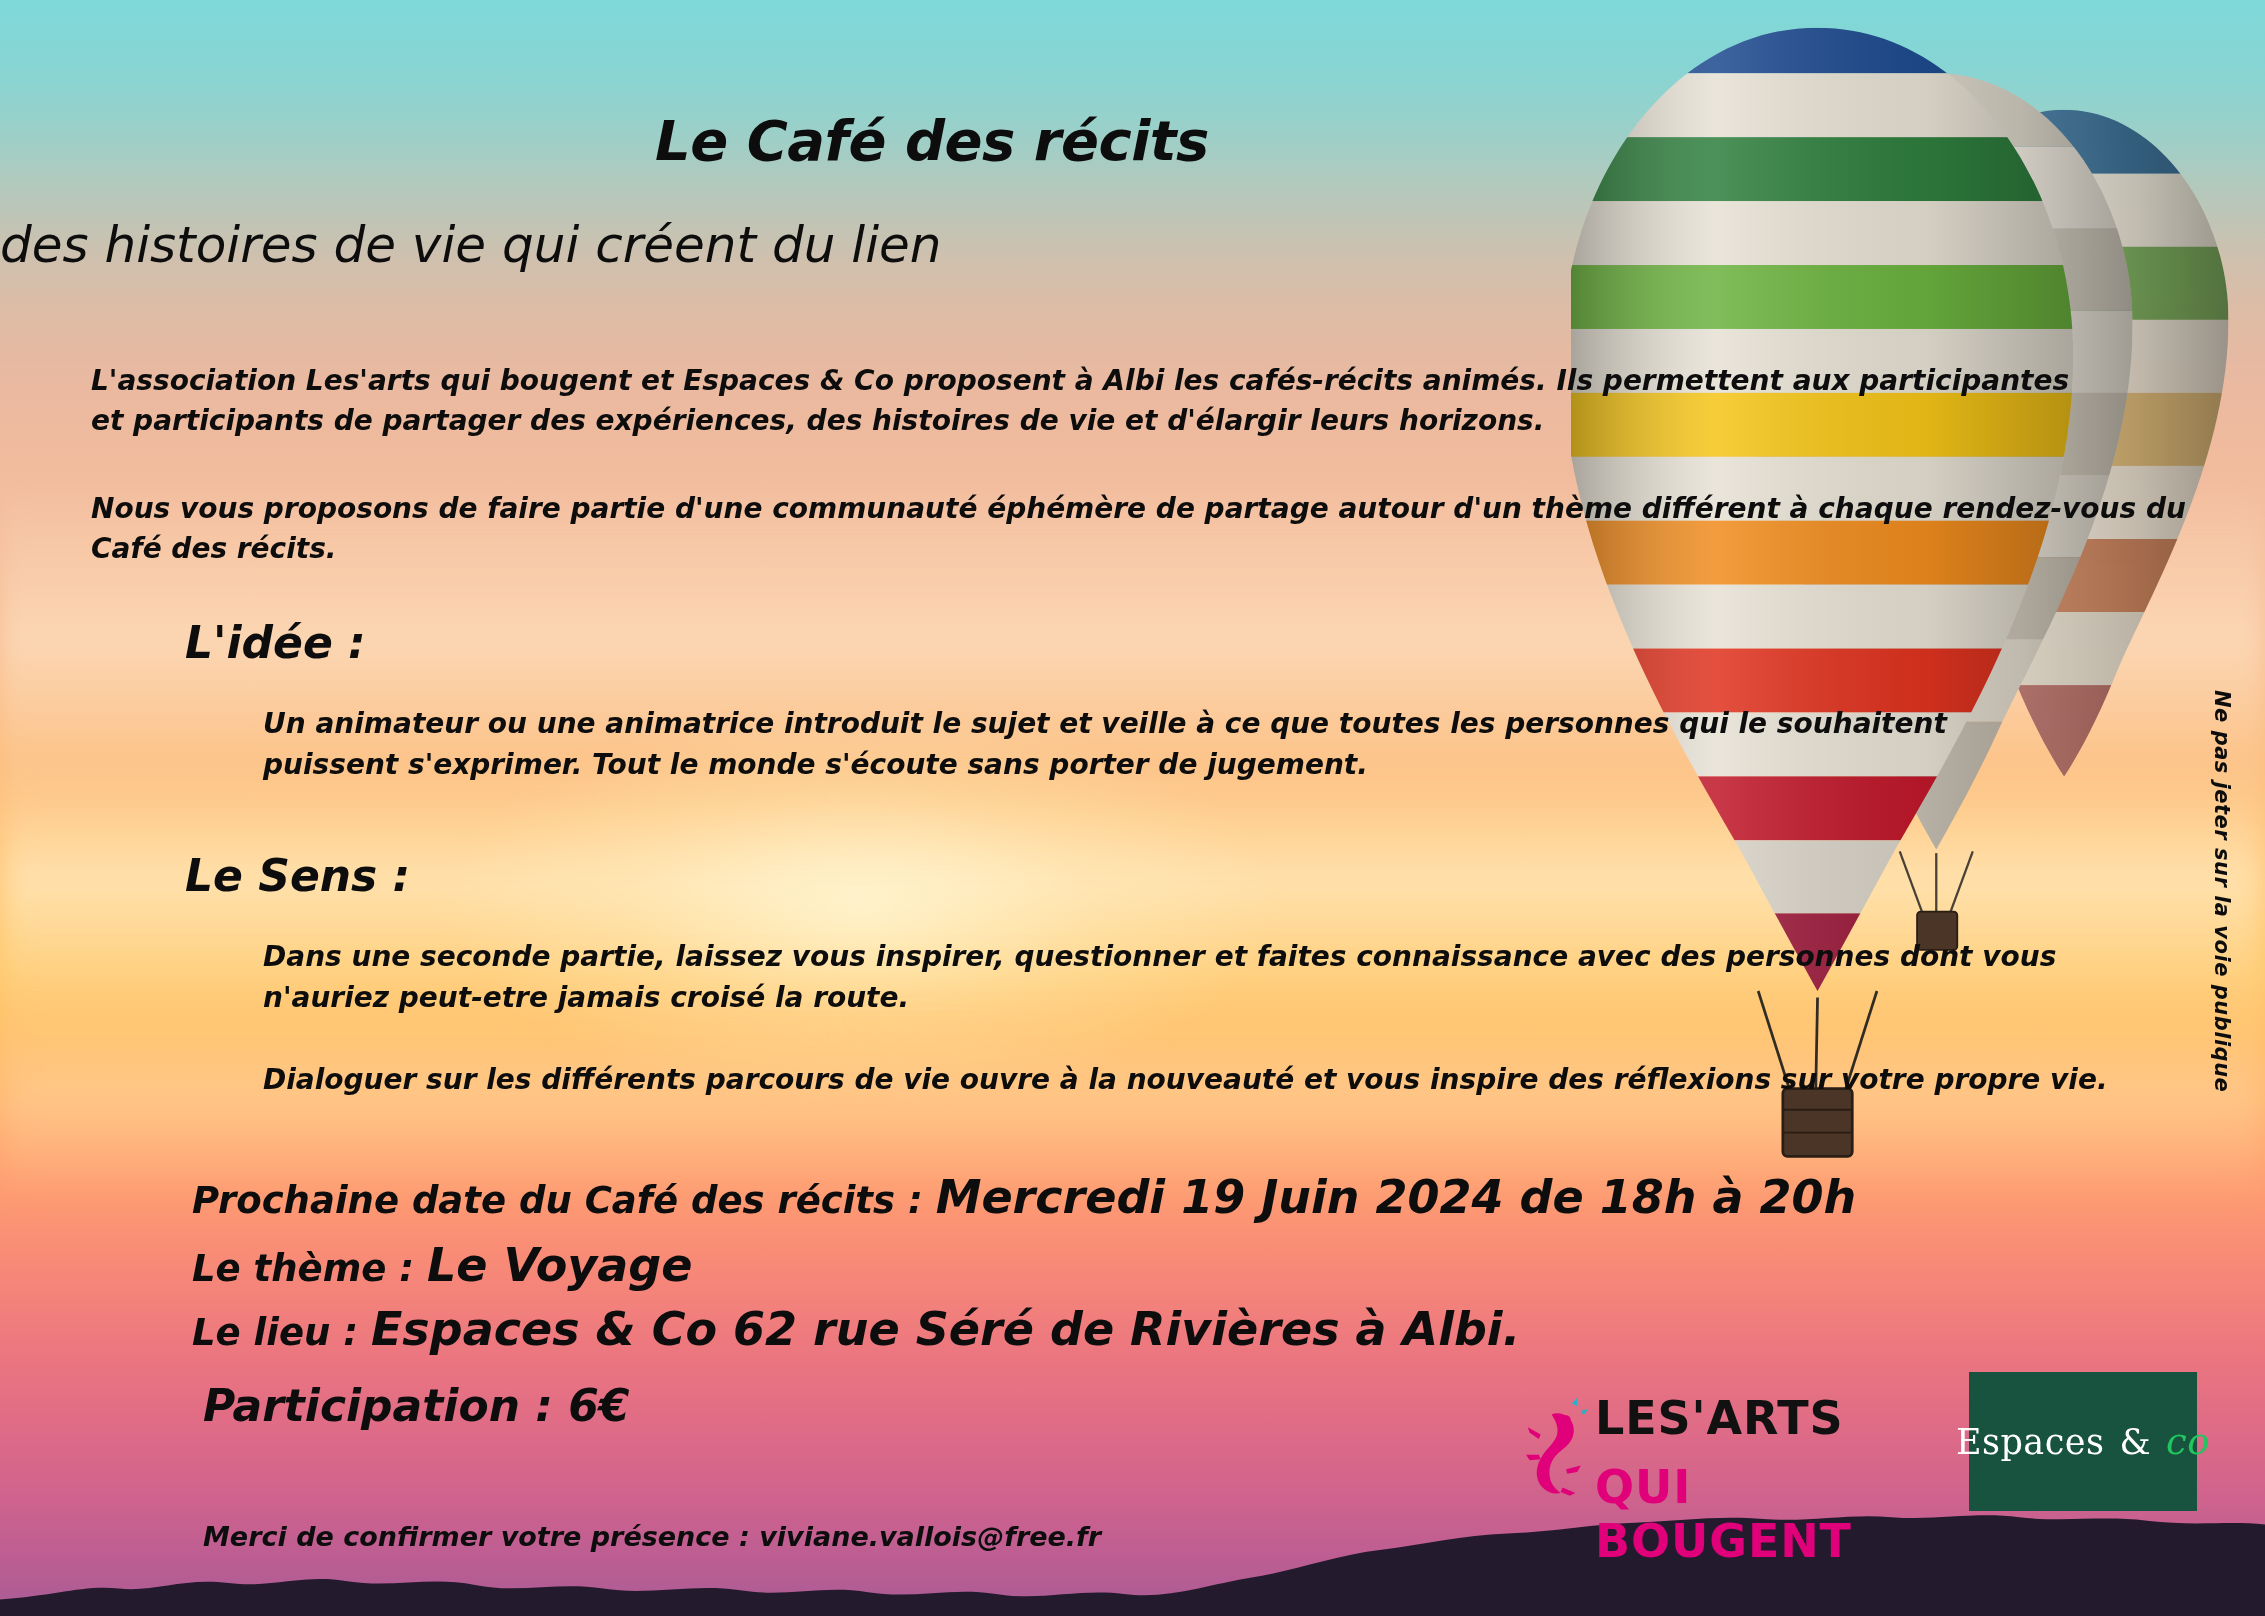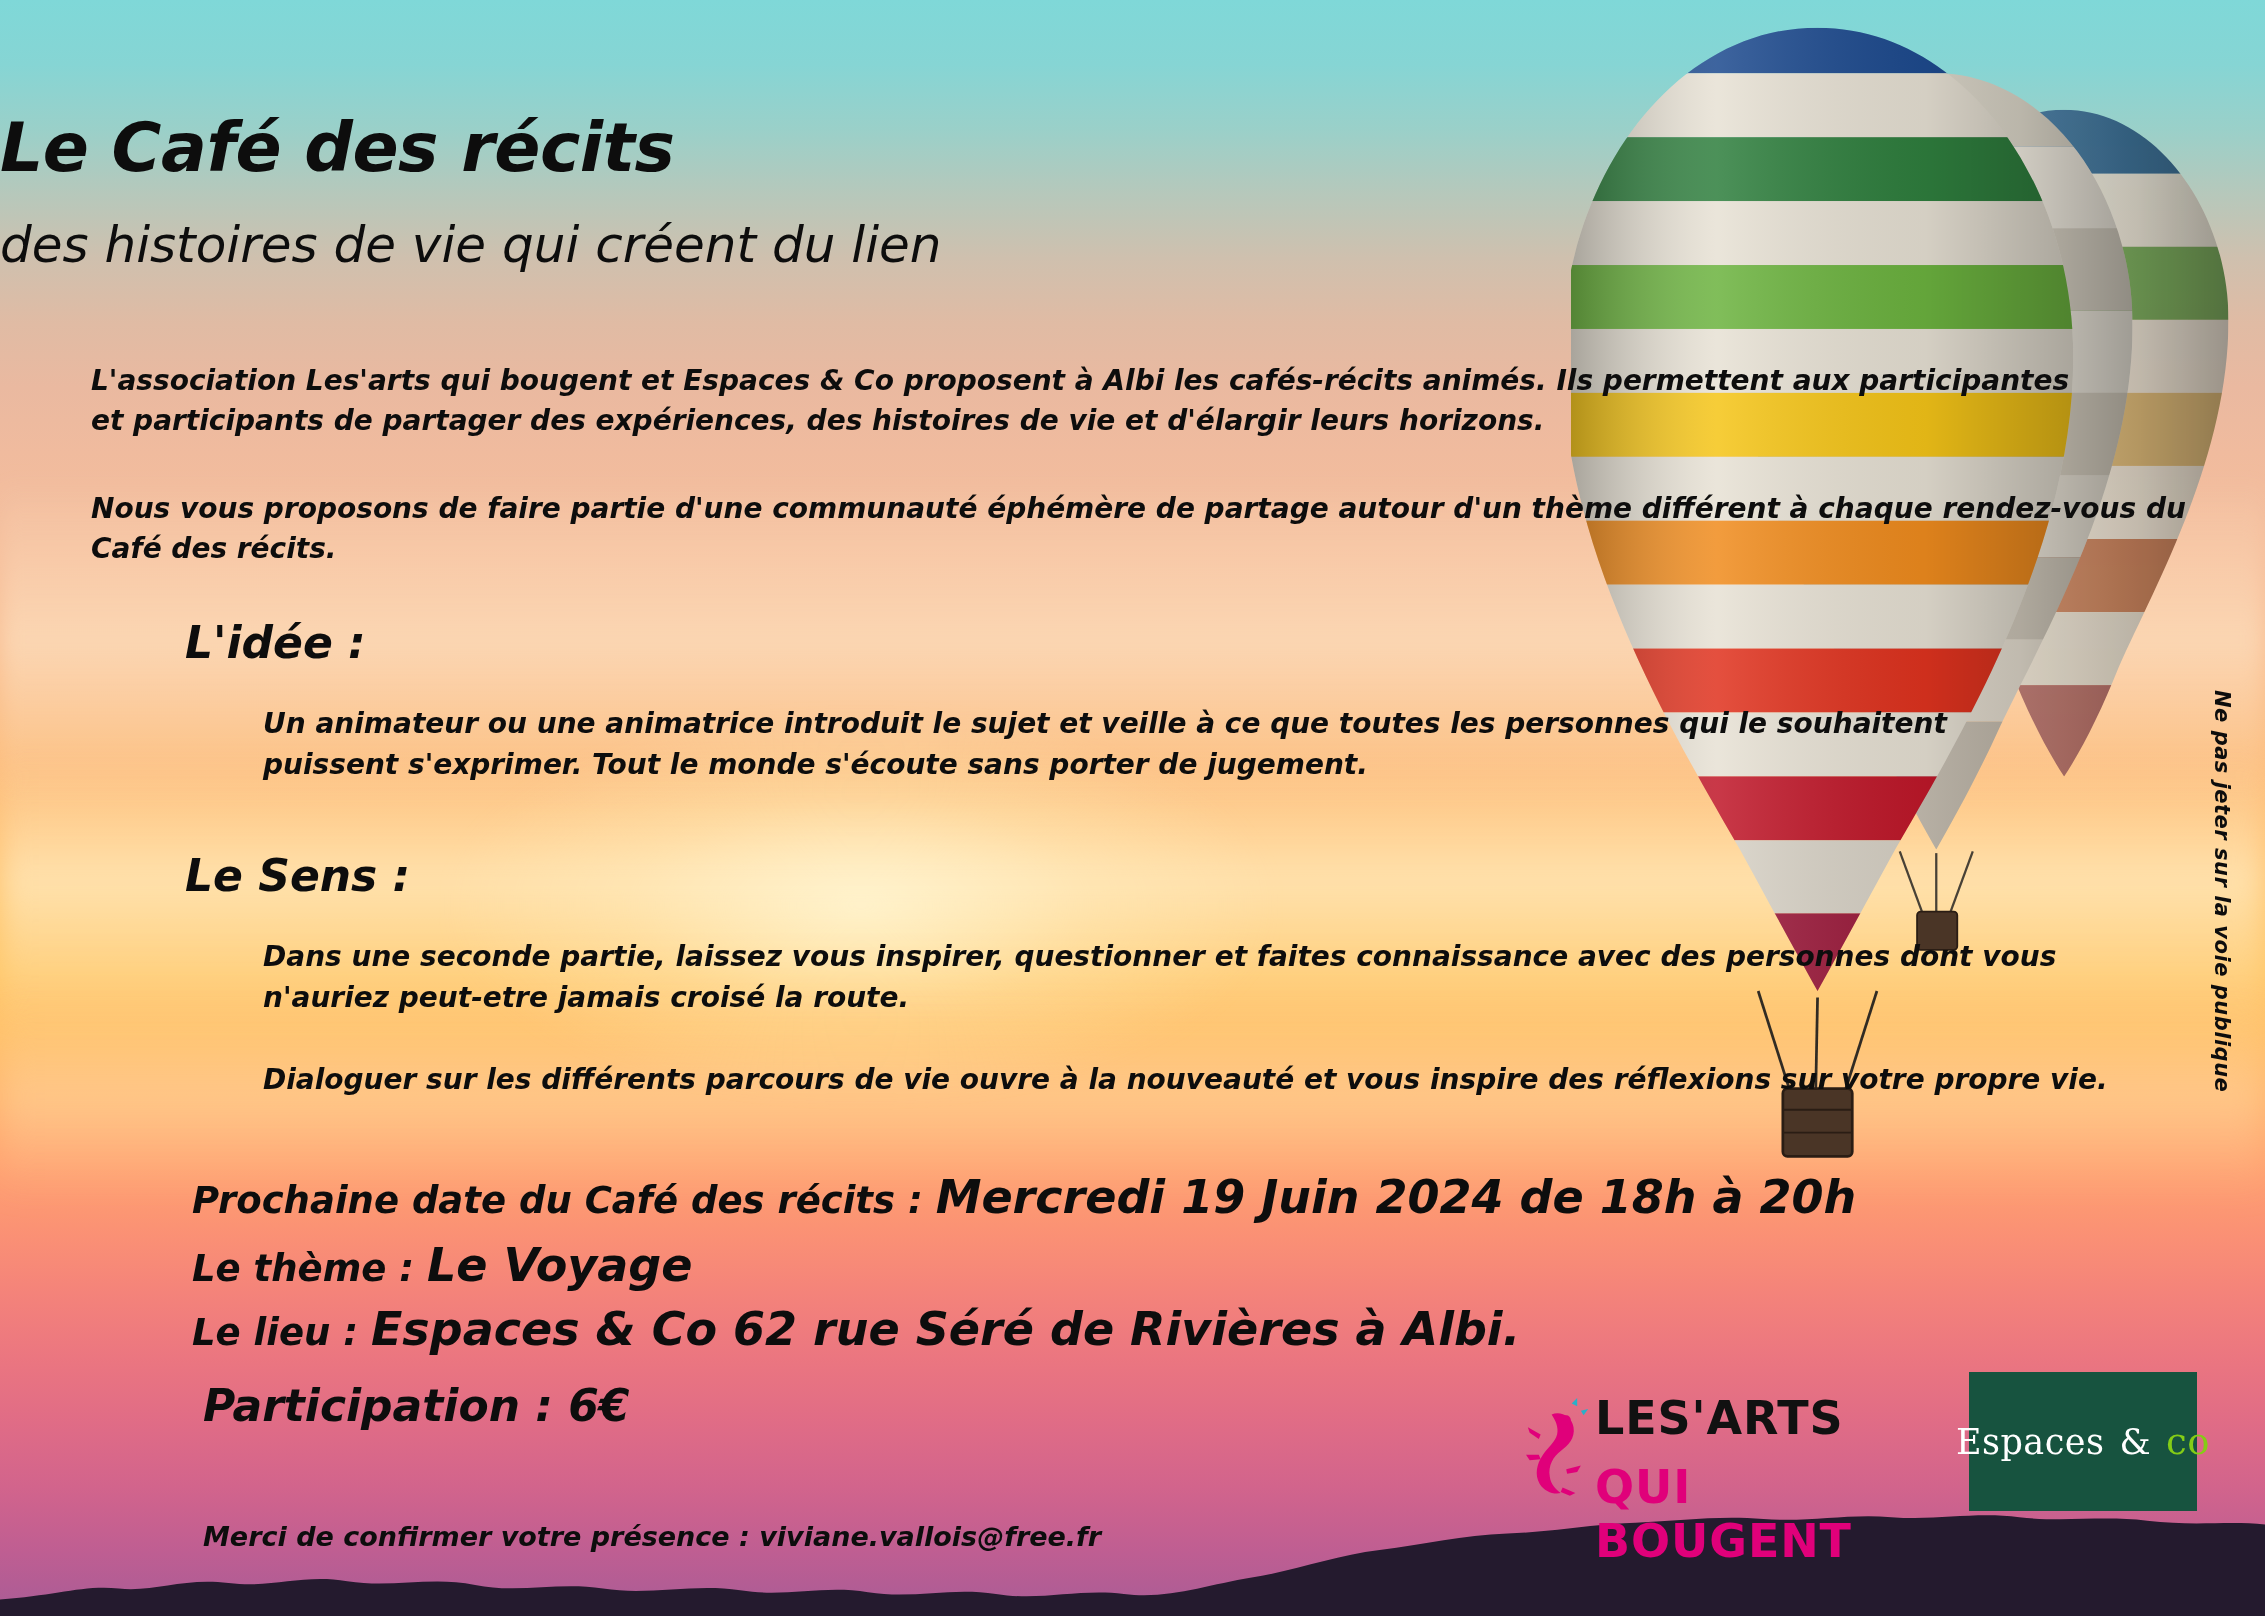--- a/index.html
+++ b/index.html
@@ -106,24 +106,25 @@
     position: absolute;
     inset: 0;
     color: #111;
   }
 
   .title {
     position: absolute;
     top: 108px;
     left: 0;
     width: 1864px;
+    text-align: center;
     font-family: "DejaVu Sans", sans-serif;
     font-weight: bold;
     font-style: italic;
-    font-size: 68px;
+    font-size: 56px;
     letter-spacing: -0.5px;
     color: #0d0d0d;
   }
   .subtitle {
     position: absolute;
     top: 216px;
     left: 0;
     width: 1864px;
     text-align: left;
     font-weight: normal;
@@ -270,22 +271,23 @@
     font-family: "DejaVu Serif", serif;
     font-size: 35px;
     color: #ffffff;
     letter-spacing: 0.5px;
     display: flex;
     align-items: center;
     gap: 15px;
   }
   .espaces-co {
     font-family: "DejaVu Serif", serif;
+    font-style: italic;
     font-size: 37px;
-    color: #84cc16;
+    color: #22c55e;
   }
 </style>
 </head>
 <body>
 
 <div id="poster">
 
   <div class="sun-glow"></div>
   <div class="haze haze-1"></div>
   <div class="haze haze-2"></div>

